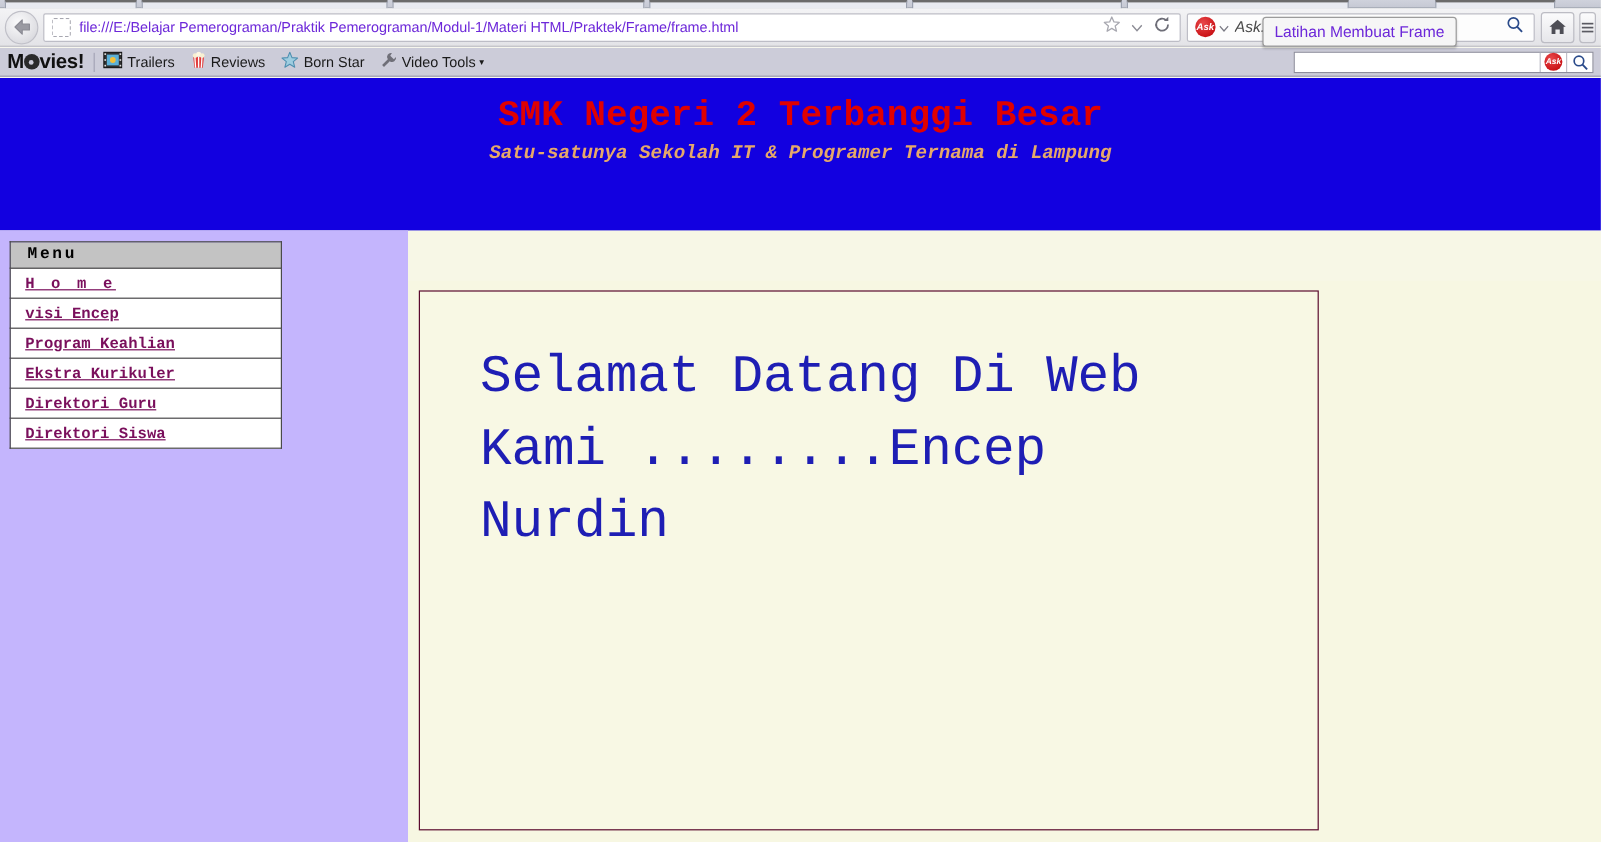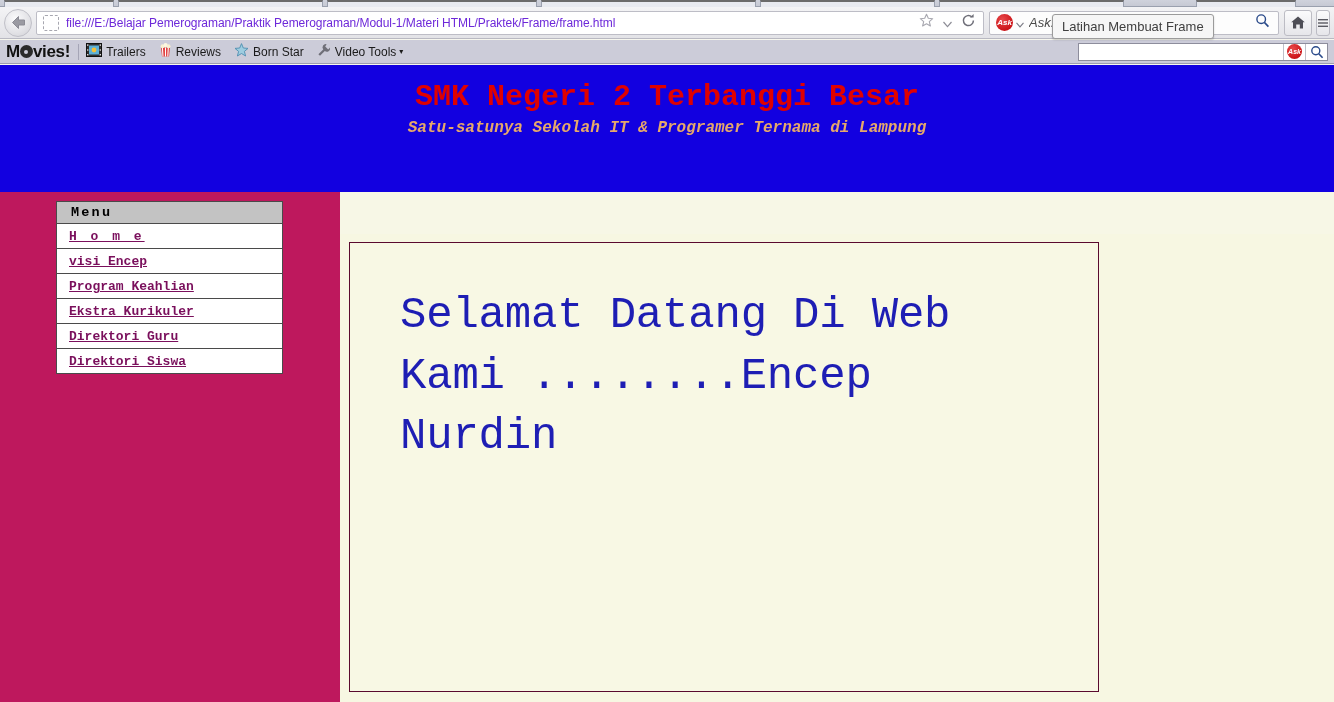--- a/index.html
+++ b/index.html
@@ -113,21 +113,21 @@
 
   .tooltip {
     position: absolute;
     top: 14px; left: 1052px;
     height: 25px;
     padding: 0 9px;
     display: flex; align-items: center;
     background: #f6f6f6;
     border: 1px solid #9b9b9b;
     border-radius: 3px;
-    font-size: 13px; color: #404040;
+    font-size: 13px; color: #6d28d9;
     box-shadow: 0 1px 2px rgba(0,0,0,0.18);
     white-space: nowrap;
     z-index: 50;
   }
 
   
   .movies-toolbar {
     position: absolute; top: 40px; left: 0;
     width: 1334px; height: 24px;
     background: #ccccd9;
@@ -232,23 +232,22 @@
     font-size: 16px;
     font-style: italic;
     font-weight: bold;
     color: #e6a86a;
   }
 
   .menu-frame {
     position: absolute;
     top: 127px; left: 0;
     width: 340px; height: 510px;
-    background: #be185d;
+    background: #c4b5fd;
     overflow: hidden;
-    padding-left: 48px;
   }
 
   .menu-table {
     margin: 9px 0 0 8px;
     width: 227px;
     border-collapse: collapse;
     border: 1px solid #4a4a4a;
   }
   .menu-table td {
     border: 1px solid #4a4a4a;

